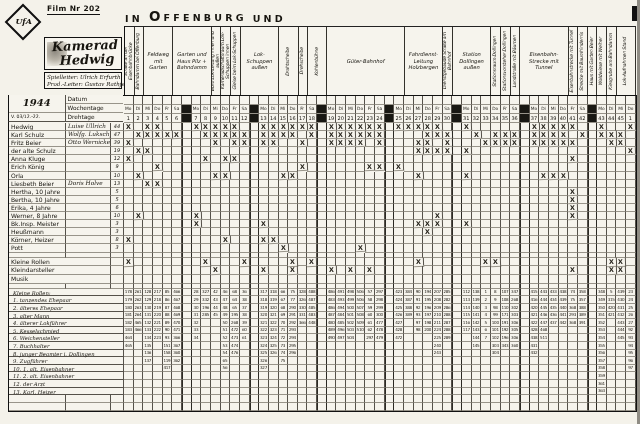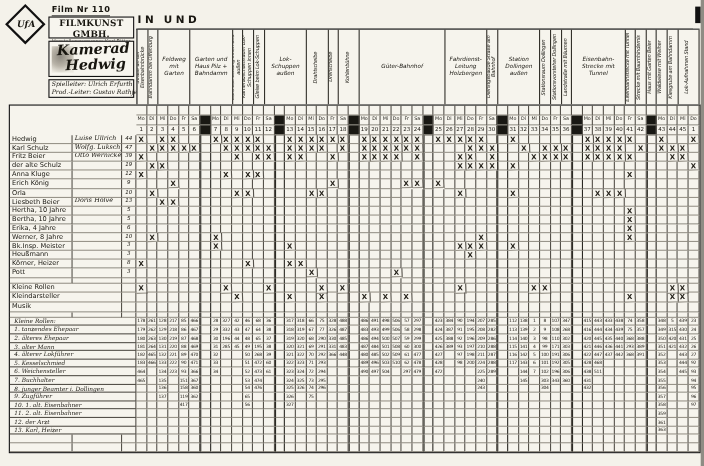--- a/index.html
+++ b/index.html
@@ -67,42 +67,39 @@
   #corner-right div:last-child{border-bottom:none;}
 </style>
 </head>
 <body>
 
 <div id="page">
 
   <div id="ufa-logo">
       <span>UfA</span>
     </div>
-  <div id="film-nr">Film Nr 110</div>
+  <div id="film-nr">Film Nr 202</div>
 
-  <div class="infobox" id="box-co">
-    <div id="co-name">FILMKUNST GMBH.</div>
-    <div id="co-group">Herstellungsgruppe: Karl Ritter</div>
-  </div>
 
   <div class="infobox" id="box-title">
     <div id="sketch"></div>
     <div id="script-title">
         <div>Kamerad</div>
         <div style="padding-right: 4px;">Hedwig</div>
       </div>
   </div>
 
   <div class="infobox" id="box-lead">
     <div>Spielleiter: Ulrich Erfurth</div>
     <div>Prod.-Leiter: Gustav Rathje</div>
   </div>
 
   <div id="banner">
       <div style="margin-right: 6px;">IN</div>
+      <div style="margin-right: 6px;"><span class="cap">O</span>FFENBURG</div>
       <div style="margin-right: 6px;">UND</div>
     </div>
   <div id="banner-endmark"></div>
 
   <div id="band">
       <div class="band-col" style="width: 9.66038px;">
         <div class="loc-rot">Straße an der Eisenbahnbrücke</div>
       </div>
       <div class="band-col" style="width: 9.66038px;">
         <div class="loc-rot">Bahndamm bei Offenburg</div>
@@ -171,20 +168,31 @@
         <div class="loc-rot">Waldwiese mit Weiher</div>
       </div>
       <div class="band-col" style="width: 9.66038px;">
         <div class="loc-rot">Kiesgrube am Bahndamm</div>
       </div>
       <div class="band-col" style="width: 19.3208px;">
         <div class="loc-rot">Lok-Aufnahmen Stand</div>
       </div>
     </div>
 
+  <div id="corner">
+    <div id="corner-left">
+      <div id="corner-year">1944</div>
+      <div id="corner-version">V. 03/12.-22.</div>
+    </div>
+    <div id="corner-right">
+      <div>Datum</div>
+      <div>Wochentage</div>
+      <div>Drehtage</div>
+    </div>
+  </div>
 
   <div id="grid">
       <div class="row" style="height: 9px;">
         <div style="width: 115px;"></div>
         <div class="c dc" style="width: 9.66038px;"></div>
         <div class="c dc" style="width: 9.66038px;"></div>
         <div class="c dc" style="width: 9.66038px;"></div>
         <div class="c dc" style="width: 9.66038px;"></div>
         <div class="c dc" style="width: 9.66038px;"></div>
         <div class="c dc" style="width: 9.66038px;"></div>

